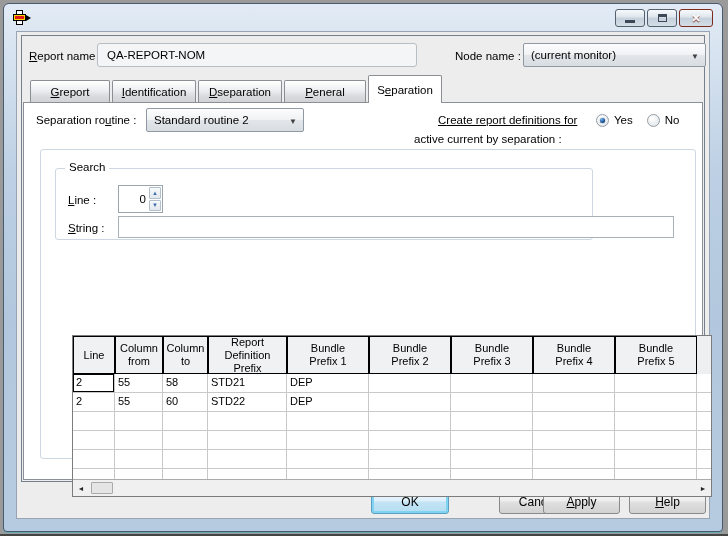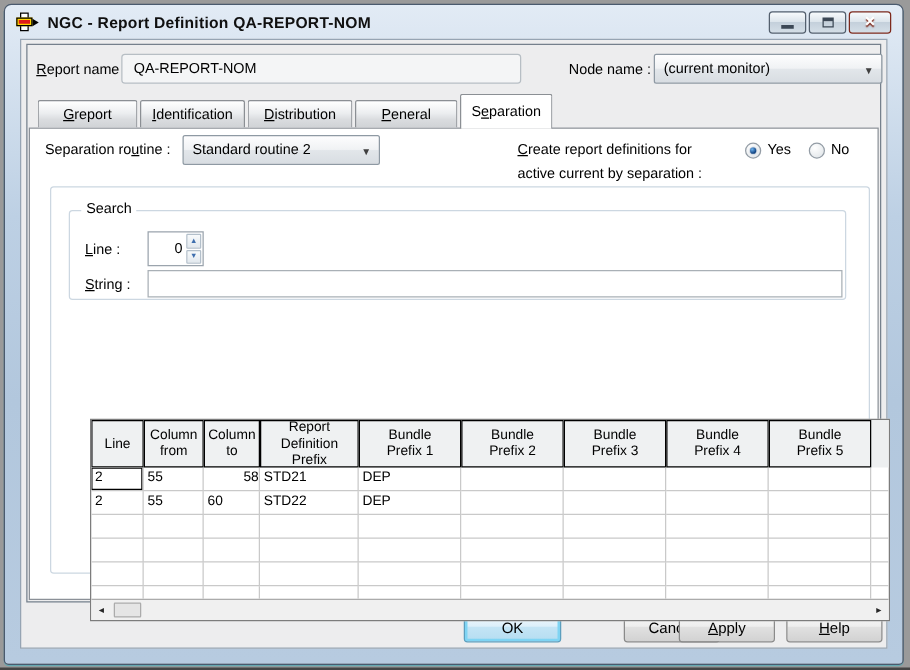--- a/index.html
+++ b/index.html
@@ -62,34 +62,34 @@
         border-radius:2px 2px 0 0; display:flex; align-items:center; justify-content:center;
         font-size:11.5px; background:linear-gradient(#ffffff,#eceef0 45%,#dadcdf 70%,#d0d3d6); cursor:default; }
   .tab.active{ height:28px; background:#fff; margin-bottom:-1px; z-index:6; position:relative; }
 
   .tabpage{ position:absolute; left:1px; right:1px; top:66px; bottom:1px;
             background:#fff; border:1px solid #8b9097; z-index:3; }
 
   
   .routine-label{ position:absolute; left:12px; top:10px; }
   .routine-combo{ left:122px; top:5px; width:158px; }
-  .create-label{ position:absolute; left:390px; top:10px; }
+  .create-label{ position:absolute; left:414px; top:10px;text-decoration:underline; }
   .create-label2{ position:absolute; left:390px; top:29px; }
   .radios{ position:absolute; left:572px; top:10px; display:flex; gap:14px; align-items:flex-end; }
   .radio-item{ display:flex; align-items:center; gap:5px; cursor:default; }
   .radio{ width:13px; height:13px; border-radius:50%; border:1px solid #939ca5;
           background:radial-gradient(circle at 35% 30%, #ffffff, #dde2e6); position:relative; }
   .radio.checked::after{ content:""; position:absolute; left:3px; top:3px; width:5px; height:5px;
           border-radius:50%; background:radial-gradient(circle at 35% 30%, #6db2ee, #0e3f7e 70%); box-shadow:0 0 1px #0e3f7e; }
 
   .groupbox{ position:absolute; border:1px solid #ccd7e1; border-radius:3px; }
   .group-main{ left:16px; top:46px; width:656px; height:310px; }
   .group-label{ position:absolute; left:9px; top:-8px; background:#fff; padding:0 4px;
                 font-size:11.5px; font-weight:bold; white-space:nowrap; }
-  .group-search{ left:14px; top:18px; width:622px; height:72px; }
+  .group-search{ left:14px; top:18px; width:538px; height:72px; }
   .group-label-thin{ position:absolute; left:9px; top:-8px; background:#fff; padding:0 4px; font-size:11.5px; white-space:nowrap; }
 
   .line-label{ position:absolute; left:12px; top:24px; }
   .spinner{ position:absolute; left:62px; top:16px; width:45px; height:28px;
             border:1px solid #9ba4ad; background:#fff; display:flex; }
   .spin-input{ width:29px; height:100%; border:none; outline:none; text-align:right;
                font:11.5px "Liberation Sans",sans-serif; padding-right:2px; background:transparent; }
   .spin-col{ width:14px; display:flex; flex-direction:column; padding:1px; gap:1px; }
   .spin-btn{ flex:1; border:1px solid #b3bfca; border-radius:1px;
              background:linear-gradient(#f8fafb,#e2e8ee); display:flex; align-items:center; justify-content:center;
@@ -134,21 +134,20 @@
 <body>
 
 <div class="window">
 
   <div class="titlebar">
     <div class="app-icon">
       <div class="stem"></div>
         <div class="bar"></div>
         <div class="arrow"></div>
     </div>
-    <div class="title-text">NGC - Report Definition QA-REPORT-NOM</div>
     <div class="winbtns">
       <div class="wbtn">
           <div class="glyph-min"></div>
         </div>
       <div class="wbtn">
           <div class="glyph-max"></div>
         </div>
       <div class="wbtn close">
           <div class="glyph-close">✕</div>
         </div>
@@ -175,21 +174,21 @@
             <span>report</span>
           </div>
         <div class="tab" style="width:84px">
             <span></span>
             <u>I</u>
             <span>dentification</span>
           </div>
         <div class="tab" style="width:84px">
             <span></span>
             <u>D</u>
-            <span>istribution</span>
+            <span>separation</span>
           </div>
         <div class="tab" style="width:82px">
             <span></span>
             <u>P</u>
             <span>eneral</span>
           </div>
         <div class="tab active" style="width:74px">
             <span>S</span>
             <u>e</u>
             <span>paration</span>
@@ -259,21 +258,21 @@
                 <div class="gh" style="width: 82px;">Bundle
 Prefix 4</div>
                 <div class="gh" style="width: 82px;">Bundle
 Prefix 5</div>
                 <div class="ghfill"></div>
               </div>
             <div class="grows" id="grid-rows">
                 <div class="gr">
                   <div class="gc focused" style="width: 42px;">2</div>
                   <div class="gc" style="width: 48px;">55</div>
-                  <div class="gc" style="width: 45px; text-align: right;">58</div>
+                  <div class="gc" style="width: 45px;">58</div>
                   <div class="gc" style="width: 79px;">STD21</div>
                   <div class="gc" style="width: 82px;">DEP</div>
                   <div class="gc" style="width: 82px;"></div>
                   <div class="gc" style="width: 82px;"></div>
                   <div class="gc" style="width: 82px;"></div>
                   <div class="gc" style="width: 82px;"></div>
                   <div class="gcfill"></div>
                 </div>
                 <div class="gr">
                   <div class="gc" style="width: 42px;">2</div>

